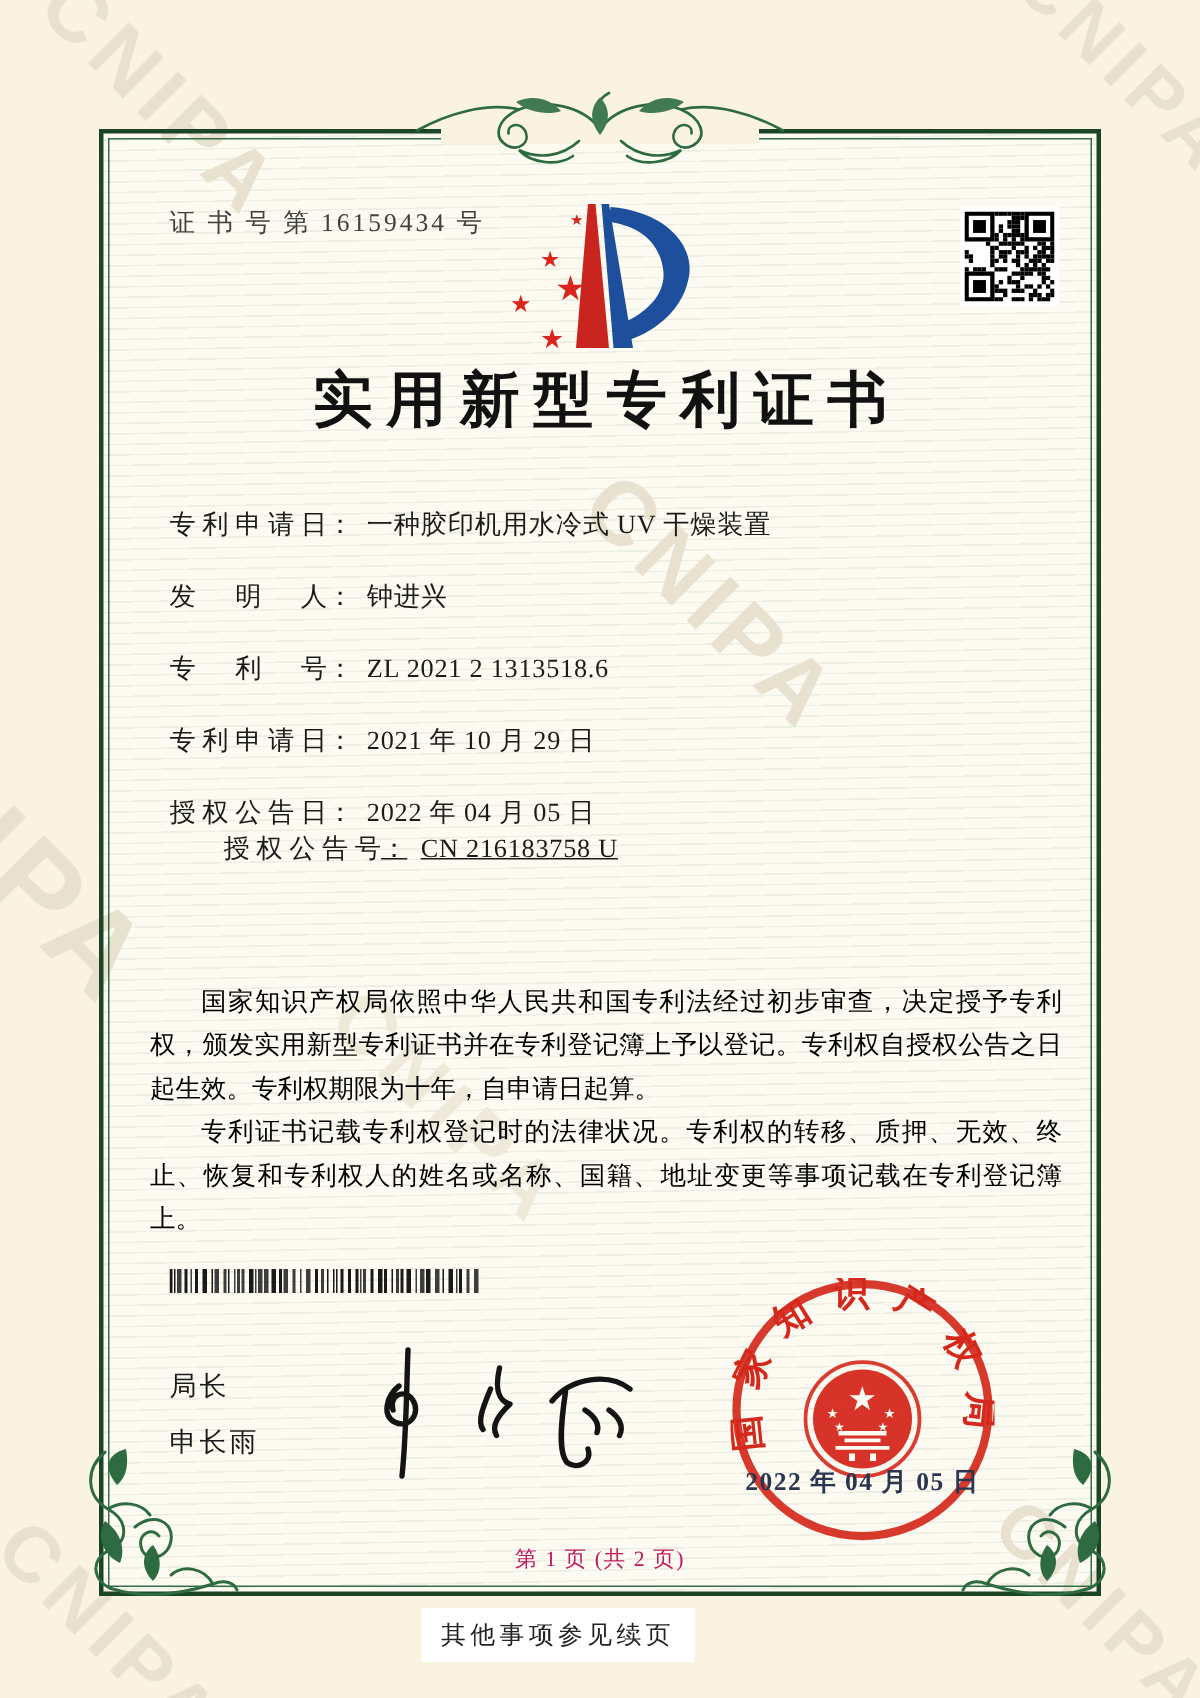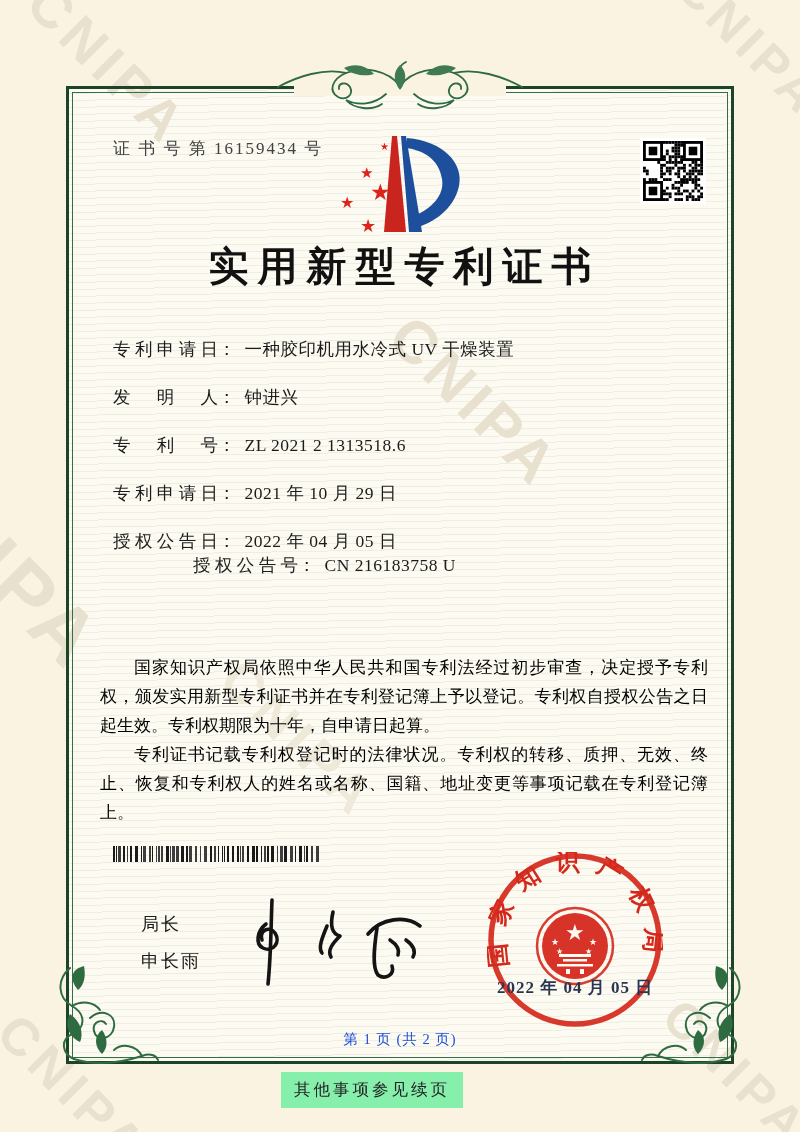--- a/index.html
+++ b/index.html
@@ -51,47 +51,47 @@
   }
   .fields { position:absolute; left:113px; top:337px; width:580px; font-size:17.5px; color:#1b1b1b; }
   .frow { height:48px; white-space:nowrap; }
   .lbl {
     display:inline-block; width:6em;
     text-align:justify; text-align-last:justify;
     vertical-align:top;
   }
   .val { margin-left:9px; letter-spacing:.5px; }
   .frow-double { display:flex;flex-direction:column; }
-  .pair2 { margin-left:80px; }
+  .pair2 { margin-left:36px;text-decoration:underline; }
 
   .paras {
     position:absolute; left:100px; top:653px; width:608px;
     font-size:17px; line-height:29px; color:#000000; text-align:justify;
   }
   .paras p { text-indent:2em; }
 
   .barcode { position:absolute; left:113px; top:846px; width:208px; height:16px; }
 
   .signer { position:absolute; left:113px; top:912px; font-size:18px; color:#1b1b1b;
-    font-family:"Liberation Sans","DejaVu Sans",sans-serif;margin-left:28px; }
+    font-family:"Liberation Sans","DejaVu Sans",sans-serif; }
   .signer div { margin-bottom:13px; letter-spacing:2px; }
   .signature { position:absolute; left:232px; top:890px; }
 
   .seal { position:absolute; left:487px; top:852px; width:176px; height:176px; }
   .seal-date {
     position:absolute; left:487px; top:976px; width:176px; text-align:center;
     font-size:17px; color:#2a3550; letter-spacing:1px; font-weight:bold; z-index:4;
   }
   .page-info {
     position:absolute; left:66px; top:1030px; width:668px; text-align:center;
-    font-size:14.5px; color:#1d4ed8; letter-spacing:1px;
+    font-size:14.5px; color:#be185d; letter-spacing:1px;
   }
   .continuation {
     position:absolute; left:281px; top:1072px; width:182px; height:36px;
-    background:#86efac; display:flex; align-items:center; justify-content:center;
+    background:#ffffff; display:flex; align-items:center; justify-content:center;
     font-size:16.5px; color:#222; letter-spacing:3px;
   }
   .ornament { position:absolute; z-index:3; pointer-events:none; }
 </style>
 </head>
 <body>
 
 <div class="page">
 
   <div class="inner-bg"></div>

